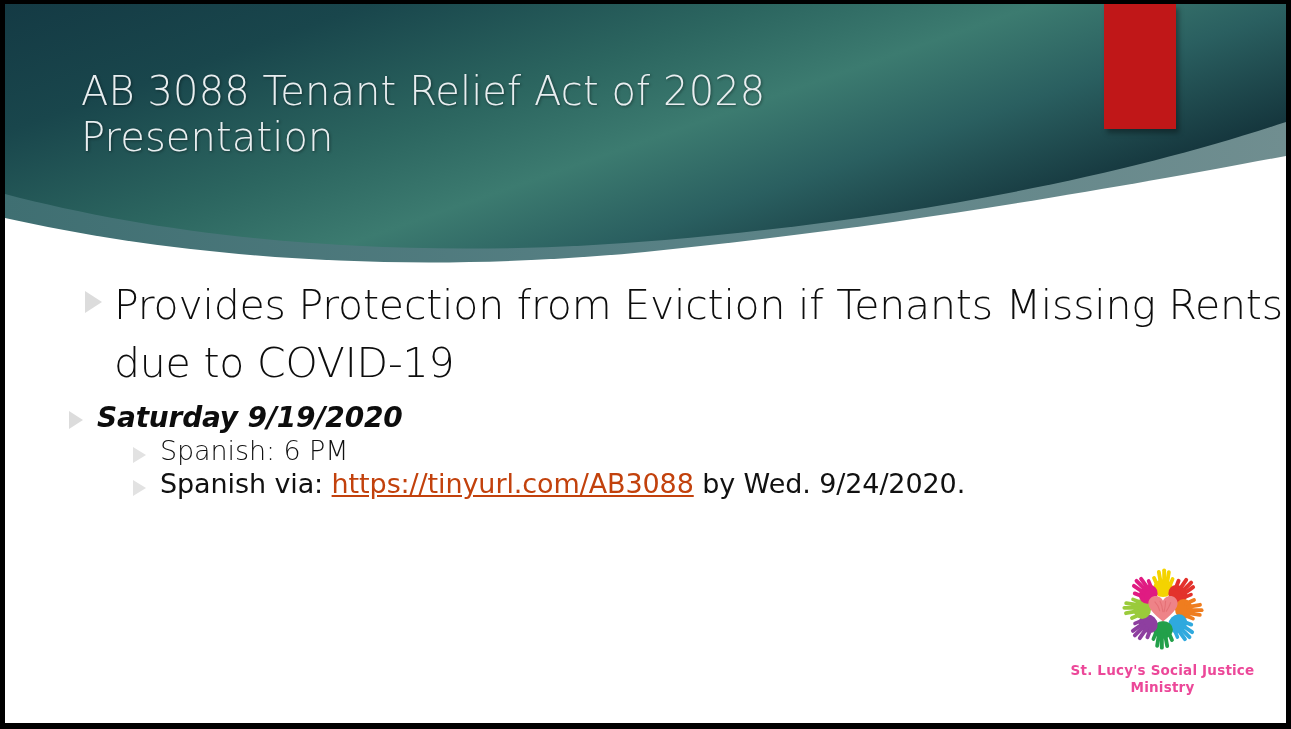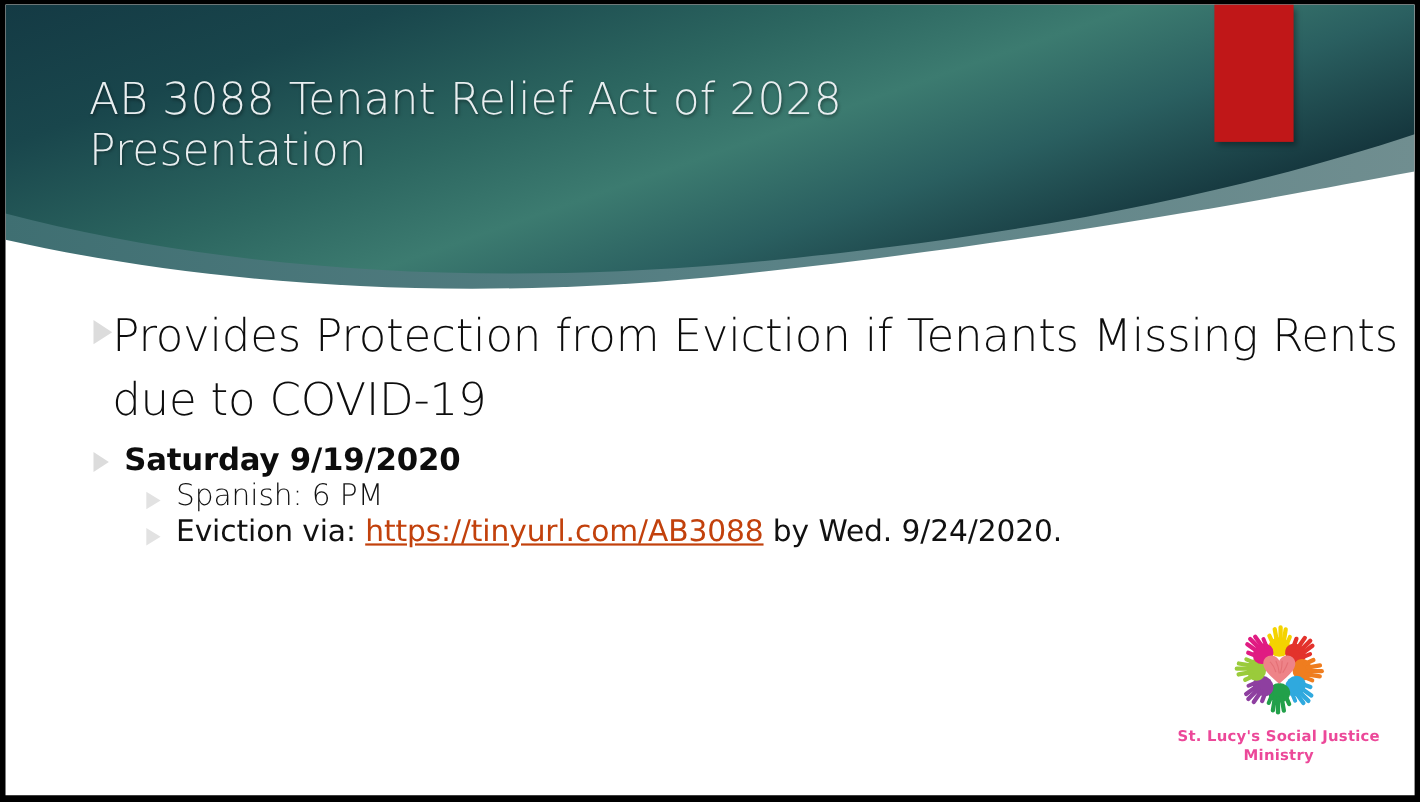--- a/index.html
+++ b/index.html
@@ -103,32 +103,34 @@
     border-width: 8px 0 8px 13px;
     border-color: transparent transparent transparent #E2E2E2;
     margin-top: 12px;
   }
 
   
   #bullet-main {
     padding-left: 80px;
   }
   #bullet-main .txt {
+    margin-left: 12px;
     font-family: "DejaVu Sans", sans-serif;
     font-size: 41px;
     font-weight: 300;
     line-height: 1.42;
     color: #0D0D0D;
     letter-spacing: -0.2px;
   }
 
   
   #bullet-date {
-    padding-left: 80px;
+    padding-left: 64px;
     margin-top: 8px;
+    font-style: italic;
   }
   #bullet-date .tri-l1 {
     border-width: 9px 0 9px 14px;
     margin-top: 11px;
   }
   #bullet-date .txt {
     margin-left: 14px;
     font-family: "DejaVu Sans", sans-serif;
     font-size: 28px;
     font-weight: 700;
@@ -232,21 +234,21 @@
     </div>
 
     <div class="bullet-row bullet-sub">
       <span class="tri tri-l2"></span>
       <span class="txt">Spanish: 6 PM</span>
     </div>
 
 
     <div class="bullet-row bullet-sub">
       <span class="tri tri-l2"></span>
-      <span class="txt strongish"><span>Eviction via: </span><a class="link" href="#">https://tinyurl.com/AB3088</a><span> by Wed. 9/24/2020.</span></span>
+      <span class="txt strongish"><span>Spanish via: </span><a class="link" href="#">https://tinyurl.com/AB3088</a><span> by Wed. 9/24/2020.</span></span>
     </div>
 
   </div>
 
   <div id="logo-block">
     <svg id="logo-mark" viewBox="0 0 200 200" xmlns="http://www.w3.org/2000/svg">
 
       <g id="hands">
 
         <g transform="rotate(0 100 100)">

